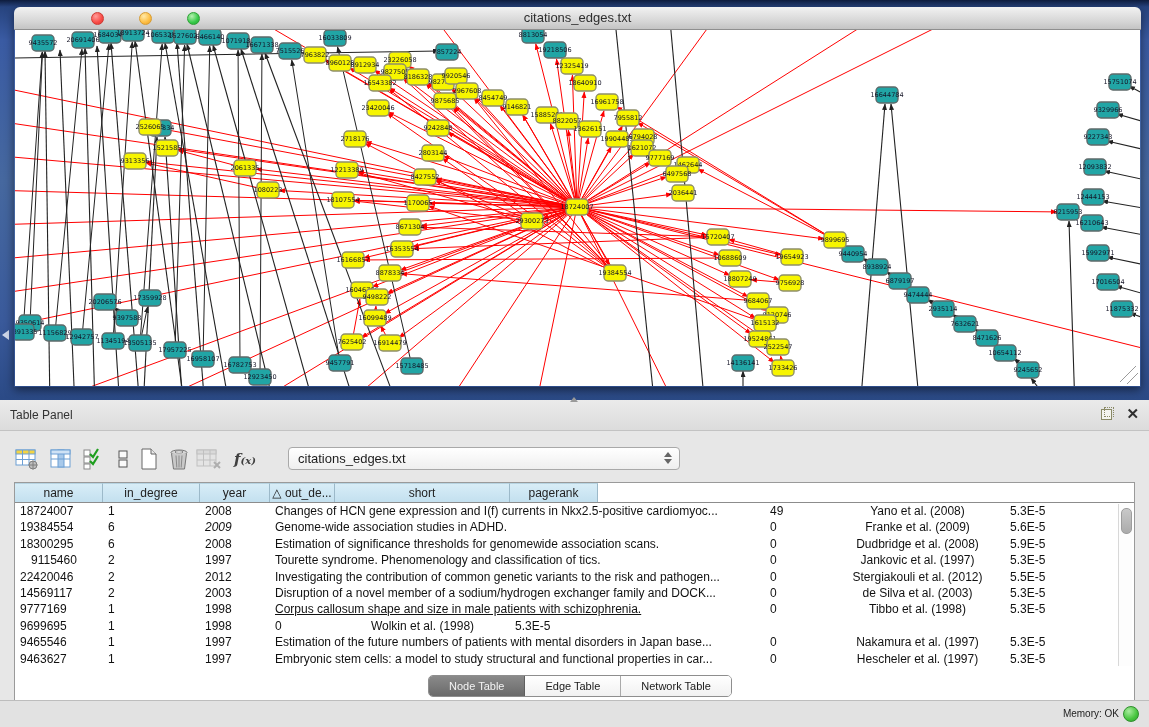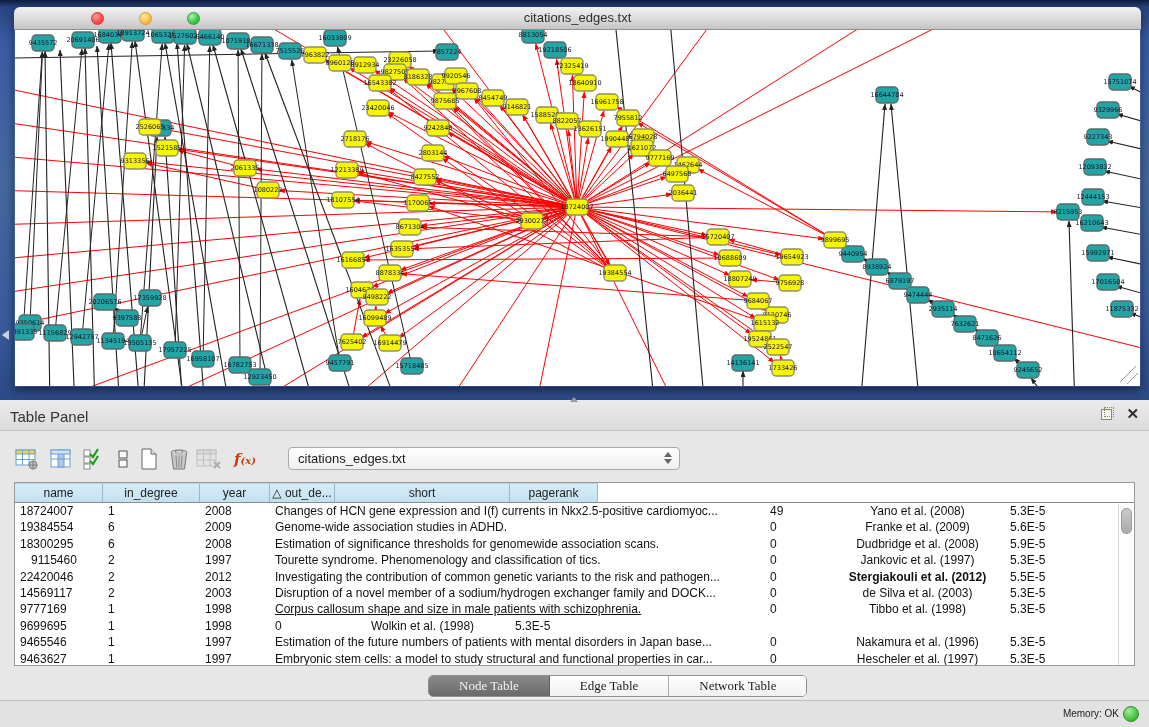--- a/index.html
+++ b/index.html
@@ -19,62 +19,62 @@
   .tl.red{left:77px;background:radial-gradient(circle at 35% 30%,#ff9d99,#f94a45 60%,#d43c34);border:1px solid #ce3a33;}
   .tl.yellow{left:125px;background:radial-gradient(circle at 35% 30%,#ffe9a8,#fdbd41 60%,#e29e2f);border:1px solid #d79c33;}
   .tl.green{left:173px;background:radial-gradient(circle at 35% 30%,#b6f0b0,#35c948 60%,#26a334);border:1px solid #2da135;}
   .canvas{position:absolute;left:1px;top:23px;width:1125px;height:356px;background:#ffffff;overflow:hidden;}
   .edge-arrow{position:absolute;left:2px;top:330px;width:0;height:0;
     border-top:5px solid transparent;border-bottom:5px solid transparent;border-right:7px solid #cfd8ea;}
   
   .table-panel{position:absolute;left:0;top:400px;width:1149px;height:327px;background:#E7E7E7;}
   .panel-header{position:absolute;left:0;top:0;width:100%;height:30px;
     background:linear-gradient(#ebebeb,#dcdcdc);border-bottom:1px solid #c3c3c3;}
-  .panel-title{position:absolute;left:10px;top:8px;font-size:15px;color:#333;}
+  .panel-title{position:absolute;left:10px;top:8px;font-size:12px;color:#333;}
   .ph-icons{position:absolute;right:10px;top:6px;display:flex;gap:12px;align-items:center;}
   .float-ico{width:13px;height:13px;position:relative;}
   .float-ico .b1{position:absolute;left:0;bottom:0;width:9px;height:9px;border:1px solid #8a8a66;background:#f4f4ee;}
   .float-ico .b2{position:absolute;right:0;top:0;width:8px;height:8px;border:1px dotted #8a8a66;}
   .close-x{font-size:15px;font-weight:bold;color:#2e2e2e;line-height:15px;}
   .split-handle{position:absolute;left:570px;top:-3px;width:0;height:0;
     border-left:4px solid transparent;border-right:4px solid transparent;border-bottom:5px solid #9a9a9a;}
   
   .toolbar{position:absolute;left:0;top:40px;width:100%;height:40px;}
   .tb-ico{position:absolute;top:6px;width:26px;height:26px;display:flex;align-items:center;justify-content:center;cursor:default;}
-  .fx{font-family:"DejaVu Serif",serif;font-style:italic;font-weight:bold;font-size:15px;color:#c2410c;}
+  .fx{font-family:"DejaVu Serif",serif;font-style:italic;font-weight:bold;font-size:15px;color:#404040;}
   .fx small{font-size:10px;}
   .combo{position:absolute;left:288px;top:7px;width:392px;height:23px;box-sizing:border-box;
     background:linear-gradient(#ffffff,#efefef);border:1px solid #a9a9a9;border-radius:4px;
     font-size:13px;color:#1c1c1c;line-height:21px;padding-left:9px;}
   .combo .arrows{position:absolute;right:7px;top:4px;display:flex;flex-direction:column;gap:2px;}
   .combo .arrows i{width:0;height:0;border-left:4px solid transparent;border-right:4px solid transparent;}
   .combo .arrows .up{border-bottom:5px solid #666;}
   .combo .arrows .dn{border-top:5px solid #666;}
   
-  .table-wrap{position:absolute;left:14px;top:82px;width:1121px;height:184px;
+  .table-wrap{position:absolute;left:14px;top:82px;width:1121px;height:219px;
     background:#fff;border:1px solid #9a9a9a;box-sizing:border-box;overflow:hidden;}
   .thead{display:flex;height:19px;border-bottom:1px solid #8c8c8c;background:#fff;}
   .th{box-sizing:border-box;background:linear-gradient(#d8edf7,#c3e0ef);
     border-right:1px solid #9cb9c9;border-top:1px solid #b7d4e2;
     font-size:12px;color:#222;text-align:center;line-height:18px;
     white-space:nowrap;overflow:hidden;}
   .trow{display:flex;height:16.4px;background:#fff;}
   .td{box-sizing:border-box;font-size:12px;color:#111;line-height:16px;
     padding-left:5px;white-space:nowrap;overflow:hidden;}
   .td.center{text-align:center;padding-left:0;}
   .vscroll{position:absolute;right:2px;top:21px;width:13px;height:162px;
     background:#fdfdfd;border-left:1px solid #d8d8d8;}
   .vthumb{position:absolute;left:2px;top:4px;width:9px;height:24px;border-radius:5px;
     background:linear-gradient(#c9c9c9,#ababab);border:1px solid #9d9d9d;}
   
   .tabs{position:absolute;left:428px;top:275px;height:20px;display:flex;
     border:1px solid #8e8e8e;border-radius:5px;overflow:hidden;background:#fcfcfc;
     box-shadow:0 1px 0 rgba(255,255,255,.7);}
-  .tab{font-size:13px;color:#1a1a1a;line-height:20px;padding:0 30px;
-    border-right:1px solid #aaa;background:linear-gradient(#ffffff,#f1f1f1);font-family:Liberation Serif, serif;}
+  .tab{font-size:11px;color:#1a1a1a;line-height:20px;padding:0 20px;
+    border-right:1px solid #aaa;background:linear-gradient(#ffffff,#f1f1f1);}
   .tab:last-child{border-right:none;}
   .tab.sel{background:linear-gradient(#8a8a8a,#6a6a6a);color:#f3f3f3;border-right:1px solid #5f5f5f;}
   
   .statusbar{position:absolute;left:0;top:300px;width:100%;height:27px;
     background:#E2E2E2;border-top:1px solid #bdbdbd;}
   .memory{position:absolute;right:30px;top:7px;font-size:10px;color:#222;}
   .mem-dot{position:absolute;right:10px;top:5px;width:14px;height:14px;border-radius:50%;
     background:radial-gradient(circle at 35% 30%,#a9ec9f,#46c53e 60%,#2f9e2f);border:1px solid #2f8f2c;}
 </style>
 </head>
@@ -853,21 +853,21 @@
           <div class="td" style="width: 97px;">1</div>
           <div class="td" style="width: 70px;">2008</div>
           <div class="td" style="width: 495px;">Changes of HCN gene expression and I(f) currents in Nkx2.5-positive cardiomyoc...</div>
           <div class="td" style="width: 65px;">49</div>
           <div class="td center" style="width: 175px;">Yano et al. (2008)</div>
           <div class="td" style="width: 88px;">5.3E-5</div>
         </div>
         <div class="trow">
           <div class="td" style="width: 88px;">19384554</div>
           <div class="td" style="width: 97px;">6</div>
-          <div class="td" style="width: 70px;">2009</div>
+          <div class="td" style="width: 70px; font-style: italic;">2009</div>
           <div class="td" style="width: 495px;">Genome-wide association studies in ADHD.</div>
           <div class="td" style="width: 65px;">0</div>
           <div class="td center" style="width: 175px;">Franke et al. (2009)</div>
           <div class="td" style="width: 88px;">5.6E-5</div>
         </div>
         <div class="trow">
           <div class="td" style="width: 88px;">18300295</div>
           <div class="td" style="width: 97px;">6</div>
           <div class="td" style="width: 70px;">2008</div>
           <div class="td" style="width: 495px;">Estimation of significance thresholds for genomewide association scans.</div>
@@ -883,21 +883,21 @@
           <div class="td" style="width: 65px;">0</div>
           <div class="td center" style="width: 175px;">Jankovic et al. (1997)</div>
           <div class="td" style="width: 88px;">5.3E-5</div>
         </div>
         <div class="trow">
           <div class="td" style="width: 88px;">22420046</div>
           <div class="td" style="width: 97px;">2</div>
           <div class="td" style="width: 70px;">2012</div>
           <div class="td" style="width: 495px;">Investigating the contribution of common genetic variants to the risk and pathogen...</div>
           <div class="td" style="width: 65px;">0</div>
-          <div class="td center" style="width: 175px; font-weight: bold;">Stergiakouli et al. (2012)</div>
+          <div class="td center" style="width: 175px;">Stergiakouli et al. (2012)</div>
           <div class="td" style="width: 88px;">5.5E-5</div>
         </div>
         <div class="trow">
           <div class="td" style="width: 88px;">14569117</div>
           <div class="td" style="width: 97px;">2</div>
           <div class="td" style="width: 70px;">2003</div>
           <div class="td" style="width: 495px;">Disruption of a novel member of a sodium/hydrogen exchanger family and DOCK...</div>
           <div class="td" style="width: 65px;">0</div>
           <div class="td center" style="width: 175px;">de Silva et al. (2003)</div>
           <div class="td" style="width: 88px;">5.3E-5</div>
@@ -918,21 +918,21 @@
           <div class="td" style="width: 65px;">0</div>
           <div class="td center" style="width: 175px;">Wolkin et al. (1998)</div>
           <div class="td" style="width: 88px;">5.3E-5</div>
         </div>
         <div class="trow">
           <div class="td" style="width: 88px;">9465546</div>
           <div class="td" style="width: 97px;">1</div>
           <div class="td" style="width: 70px;">1997</div>
           <div class="td" style="width: 495px;">Estimation of the future numbers of patients with mental disorders in Japan base...</div>
           <div class="td" style="width: 65px;">0</div>
-          <div class="td center" style="width: 175px;">Nakamura et al. (1996)</div>
+          <div class="td center" style="width: 175px;">Nakamura et al. (1997)</div>
           <div class="td" style="width: 88px;">5.3E-5</div>
         </div>
         <div class="trow">
           <div class="td" style="width: 88px;">9463627</div>
           <div class="td" style="width: 97px;">1</div>
           <div class="td" style="width: 70px;">1997</div>
           <div class="td" style="width: 495px;">Embryonic stem cells: a model to study structural and functional properties in car...</div>
           <div class="td" style="width: 65px;">0</div>
           <div class="td center" style="width: 175px;">Hescheler et al. (1997)</div>
           <div class="td" style="width: 88px;">5.3E-5</div>

